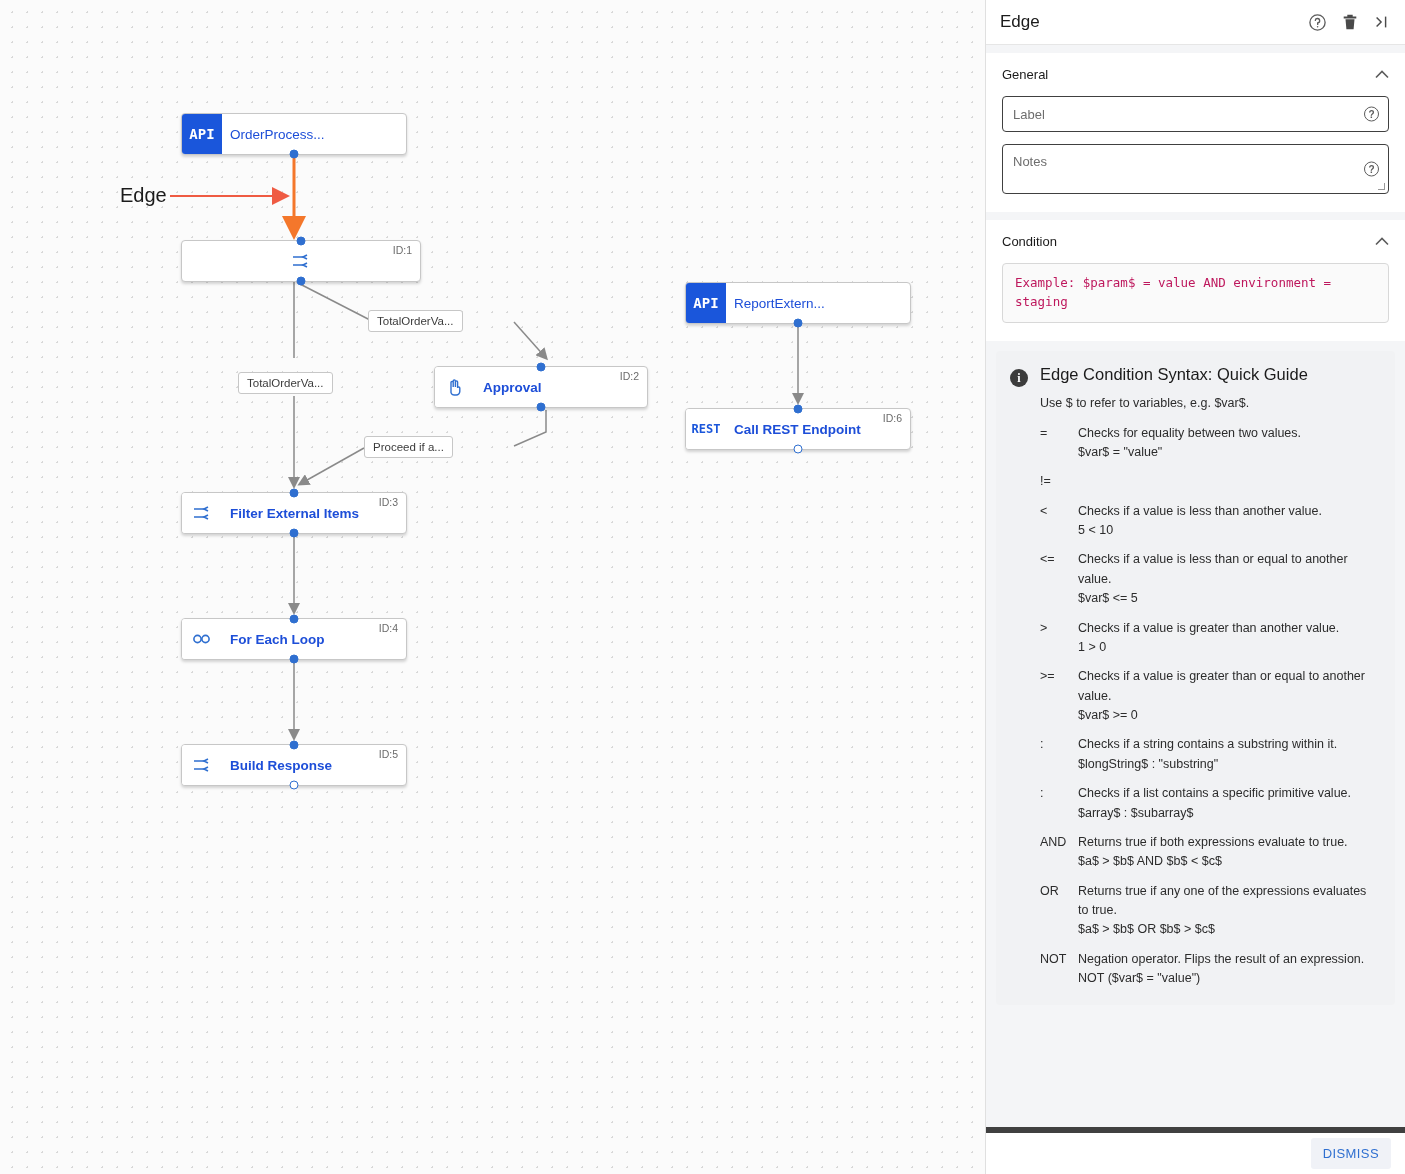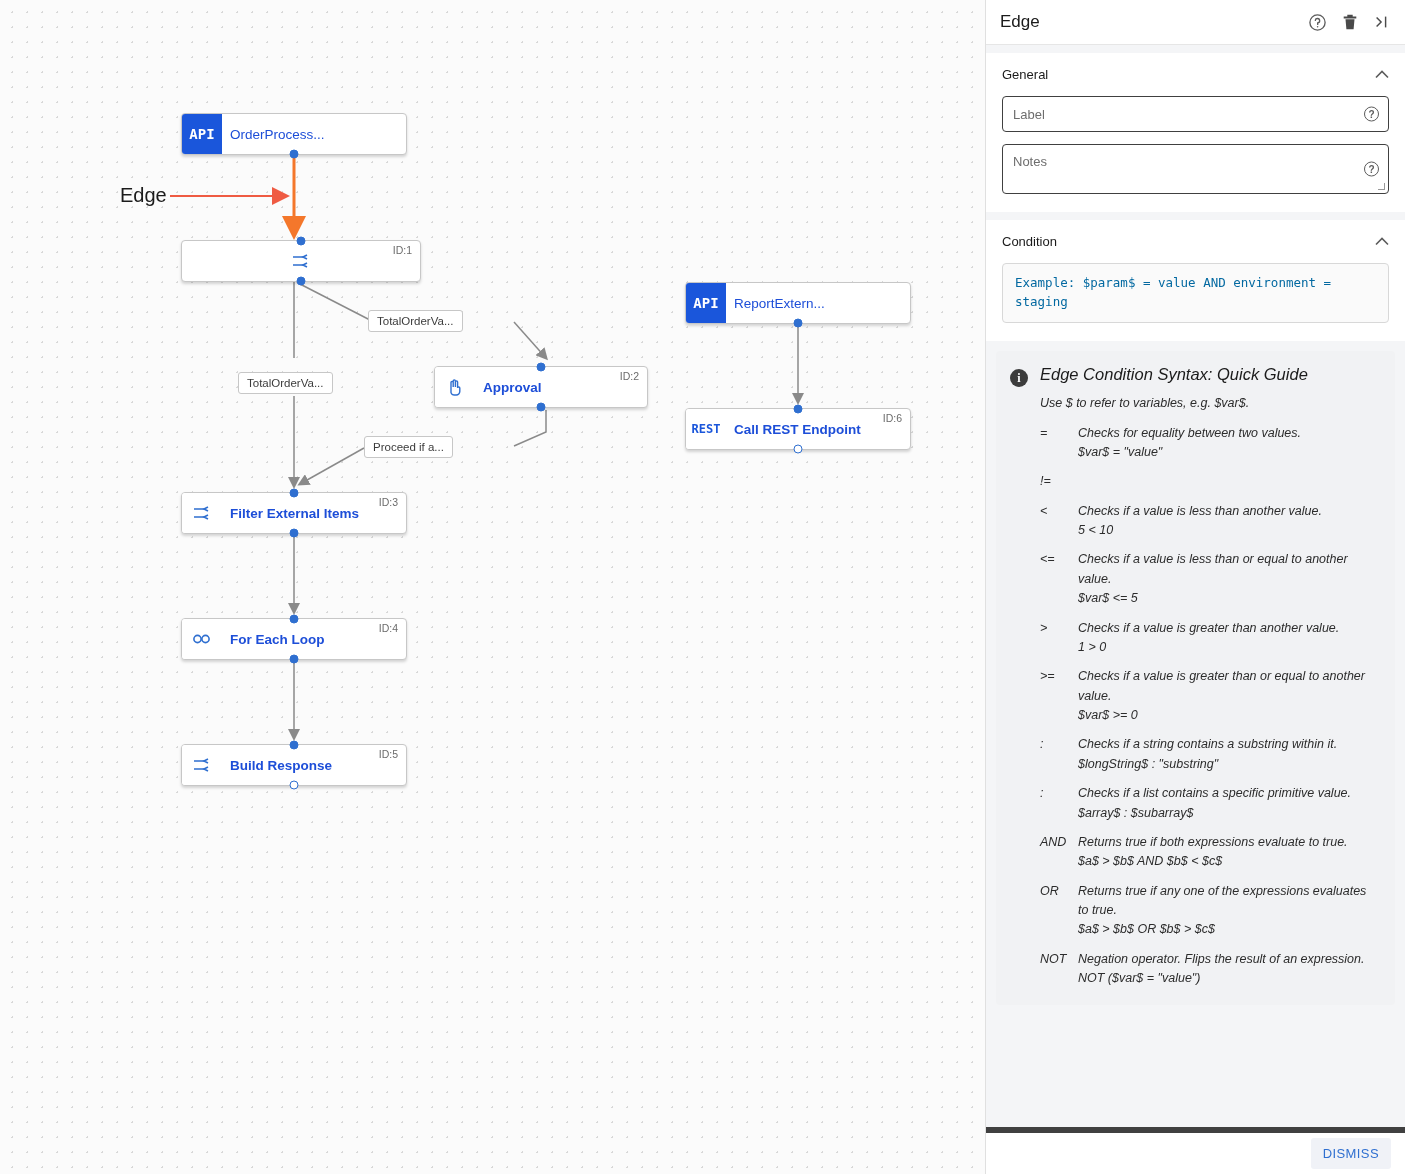--- a/index.html
+++ b/index.html
@@ -94,21 +94,21 @@
     width:15px; height:15px; border-radius:50%; border:1.4px solid #5c5c5c;
     color:#5c5c5c; font-size:10px; line-height:13px; text-align:center; font-weight:bold;
   }
   .resize-grip {
     position:absolute; right:3px; bottom:3px; width:7px; height:7px;
     border-right:1px solid #9a9a9a; border-bottom:1px solid #9a9a9a;
   }
   .cond-box {
     border:1px solid #d8d8d8; border-radius:4px; background:#fafafa;
     padding:10px 12px; font-family:"DejaVu Sans Mono", monospace;
-    font-size:12.5px; color:#0369a1; line-height:1.5; min-height:56px;
+    font-size:12.5px; color:#be185d; line-height:1.5; min-height:56px;
   }
   #guide {
     background:#f1f2f4; margin:10px 10px 0 10px; border-radius:4px;
     padding:14px 16px 16px 14px; display:flex; gap:12px;
   }
   .info-circle {
     flex:0 0 18px; width:18px; height:18px; border-radius:50%;
     background:#3c3c3c; color:#fff; font-size:12px; font-weight:bold;
     text-align:center; line-height:18px; font-family:"Liberation Serif", serif;
     margin-top:4px;
@@ -312,21 +312,21 @@
         <svg width="14" height="9" viewBox="0 0 14 9" fill="none" stroke="#5c5c5c" stroke-width="1.6">
             <path d="M1 7.5 L7 1.5 L13 7.5"></path>
           </svg>
       </span>
     </div>
     <div class="cond-box">Example: $param$ = value AND environment = staging</div>
   </div>
 
   <div id="guide">
     <div class="info-circle">i</div>
-    <div style="flex:1;font-style:italic;">
+    <div style="flex:1;">
       <h3>Edge Condition Syntax: Quick Guide</h3>
       <div class="intro">Use $ to refer to variables, e.g. $var$.</div>
 
       <div class="op-row">
         <div class="op-sym">=</div>
         <div class="op-desc"><span>Checks for equality between two values.</span><br><span>$var$ = "value"</span></div>
       </div>
       <div class="op-row">
         <div class="op-sym">!=</div>
       </div>

